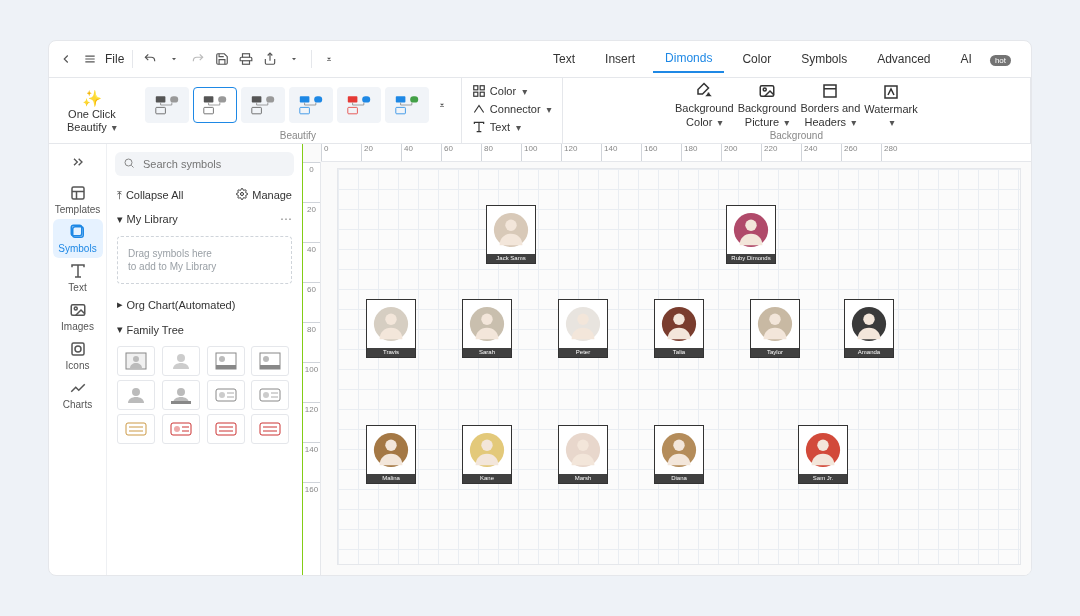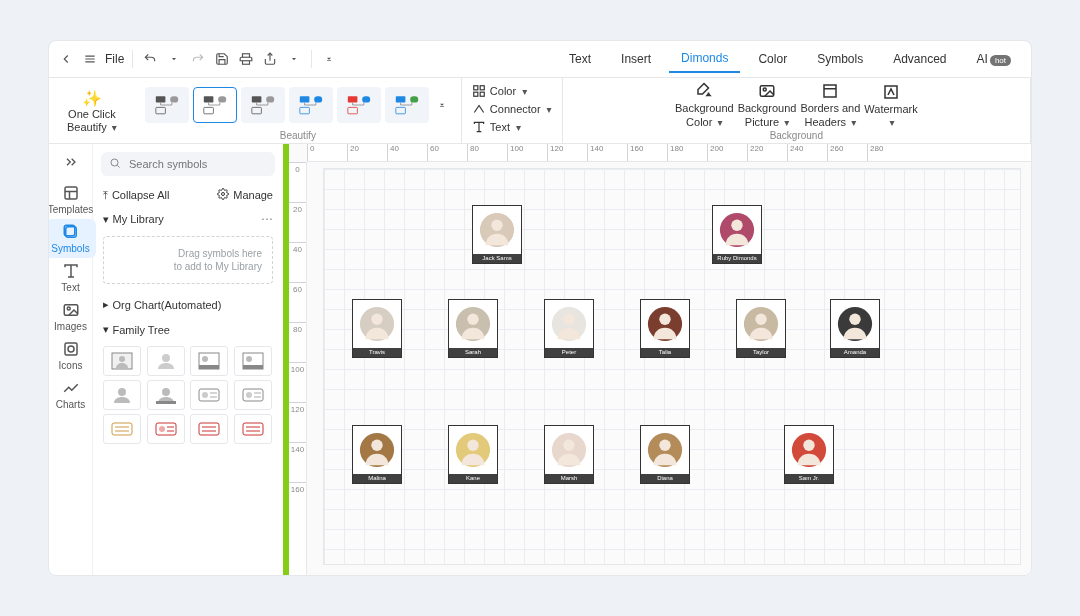--- a/index.html
+++ b/index.html
@@ -7,57 +7,57 @@
 .app-wrap { background: #fff; width: 984px; height: 536px; border-radius: 8px; overflow: hidden; display: flex; flex-direction: column; border: 1px solid #e5e7eb; }
 
 .topbar { display: flex; align-items: center; padding: 4px 8px; border-bottom: 1px solid #e5e7eb; font-size: 12px; color: #333; gap: 8px; }
 .topbar .grp { display: flex; align-items: center; gap: 6px; }
 .tb-icon { width: 18px; height: 18px; display: flex; align-items: center; justify-content: center; color: #555; }
 .tb-icon svg { width: 14px; height: 14px; }
 .chev-small svg { width: 8px; height: 8px; }
 .divider { width: 1px; height: 18px; background: #e5e7eb; }
 .menu-tab { padding: 6px 12px; font-size: 12px; color: #333; cursor: pointer; }
 .menu-tab.active { color: #1e88e5; border-bottom: 2px solid #1e88e5; }
-.hot-badge { font-size: 8px; background: #737373; color: #fff; padding: 1px 5px; border-radius: 6px; margin-left: 2px; }
+.hot-badge { font-size: 8px; background: #737373; color: #fff; padding: 1px 5px; border-radius: 6px; margin-left: 18px; }
 
 .ribbon { display: flex; border-bottom: 1px solid #e5e7eb; background: #fff; }
 .rgroup { display: flex; flex-direction: column; align-items: center; padding: 4px 10px 2px 10px; border-right: 1px solid #e5e7eb; }
 .rgroup .body { display: flex; align-items: center; gap: 4px; flex: 1; }
 .rgroup .label { font-size: 10px; color: #888; margin-top: 2px; }
 .oc-beautify { display: flex; flex-direction: column; align-items: center; font-size: 11px; color: #333; line-height: 1.2; padding: 4px 8px; }
 .oc-beautify .spark { font-size: 16px; color: #444; }
 .style-thumb { width: 44px; height: 36px; border: 1px solid transparent; border-radius: 4px; display: flex; align-items: center; justify-content: center; background: #f1f4f8; }
 .style-thumb.selected { border-color: #1e88e5; background: #fff; }
 .style-thumb svg { width: 32px; height: 24px; }
 .mini-link { display: flex; align-items: center; gap: 4px; font-size: 11px; color: #333; padding: 2px 0; }
 .mini-link svg { width: 14px; height: 14px; }
 .bg-item { display: flex; flex-direction: column; align-items: center; font-size: 11px; color: #333; gap: 2px; line-height: 1.1; }
 .bg-item svg { width: 18px; height: 18px; }
 .bg-row { display: flex; align-items: flex-start; gap: 10px; }
 .dropdown-arr { font-size: 10px; color: #555; margin-left: 2px; }
 
 .main { display: flex; flex: 1; min-height: 0; }
 
-.navstrip { width: 44px; border-right: 1px solid #eef0f3; display: flex; flex-direction: column; align-items: center; padding-top: 6px; gap: 6px; }
+.navstrip { width: 58px; border-right: 1px solid #eef0f3; display: flex; flex-direction: column; align-items: center; padding-top: 6px; gap: 6px; }
 .nav-item { display: flex; flex-direction: column; align-items: center; font-size: 10px; color: #555; gap: 2px; padding: 4px; border-radius: 6px; width: 50px; }
 .nav-item.active { background: #e6f2ff; color: #1e88e5; }
 .nav-item svg { width: 18px; height: 18px; }
 .nav-collapse svg { width: 16px; height: 16px; transform: rotate(180deg); }
 
-.symbolp { width: 196px; border-right: 6px solid #84cc16; display: flex; flex-direction: column; font-size: 11px; }
+.symbolp { width: 196px; border-right: 1px solid #84cc16; display: flex; flex-direction: column; font-size: 11px; }
 .search-wrap { padding: 8px; }
 .search-input { width: 100%; padding: 6px 8px 6px 28px; border: none; background: #f2f4f7; border-radius: 6px; font-size: 11px; color: #333; }
 .search-row { position: relative; }
 .search-row .sicon { position: absolute; left: 8px; top: 50%; transform: translateY(-50%); color: #888; }
 .panel-row { display: flex; justify-content: space-between; align-items: center; padding: 4px 10px; font-size: 11px; color: #333; }
 .panel-row .m { display: flex; align-items: center; gap: 4px; }
 .section-head { display: flex; align-items: center; padding: 6px 10px; font-size: 11px; color: #333; gap: 4px; justify-content: space-between;}
 .section-head .left { display: flex; align-items: center; gap: 4px; }
 .section-head .opts { color: #888; font-size: 12px; }
-.dropzone { margin: 4px 10px 8px 10px; border: 1px dashed #cfd4da; border-radius: 4px; padding: 10px; font-size: 10px; color: #9aa0a6; text-align: right; line-height: 1.3; }
+.dropzone { margin: 4px 10px 8px 10px; border: 1px dashed #cfd4da; border-radius: 4px; padding: 10px; font-size: 10px; color: #9aa0a6; text-align: left; line-height: 1.3; }
 .shape-grid { display: grid; grid-template-columns: repeat(4, 1fr); gap: 4px; padding: 4px 10px 10px 10px; }
 .shape { width: 38px; height: 30px; background: #fff; border: 1px solid #e5e7eb; border-radius: 3px; display: flex; align-items: center; justify-content: center; }
 .shape svg { width: 24px; height: 20px; }
 
 .canvas-wrap { flex: 1; position: relative; overflow: hidden; background: #fafafa; }
 .hruler { height: 18px; border-bottom: 1px solid #e5e7eb; background: #fff; display: flex; font-size: 8px; color: #888; margin-left: 18px; }
 .hruler .tick { width: 40px; border-left: 1px solid #d0d4da; padding-left: 2px; }
 .vruler { position: absolute; left: 0; top: 18px; width: 18px; bottom: 0; border-right: 1px solid #e5e7eb; background: #fff; font-size: 8px; color: #888; }
 .vruler .vt { height: 40px; border-top: 1px solid #d0d4da; padding-top: 2px; text-align: center; }
 .canvas { position: absolute; left: 34px; top: 24px; right: 10px; bottom: 10px; background: #fbfbfb;

